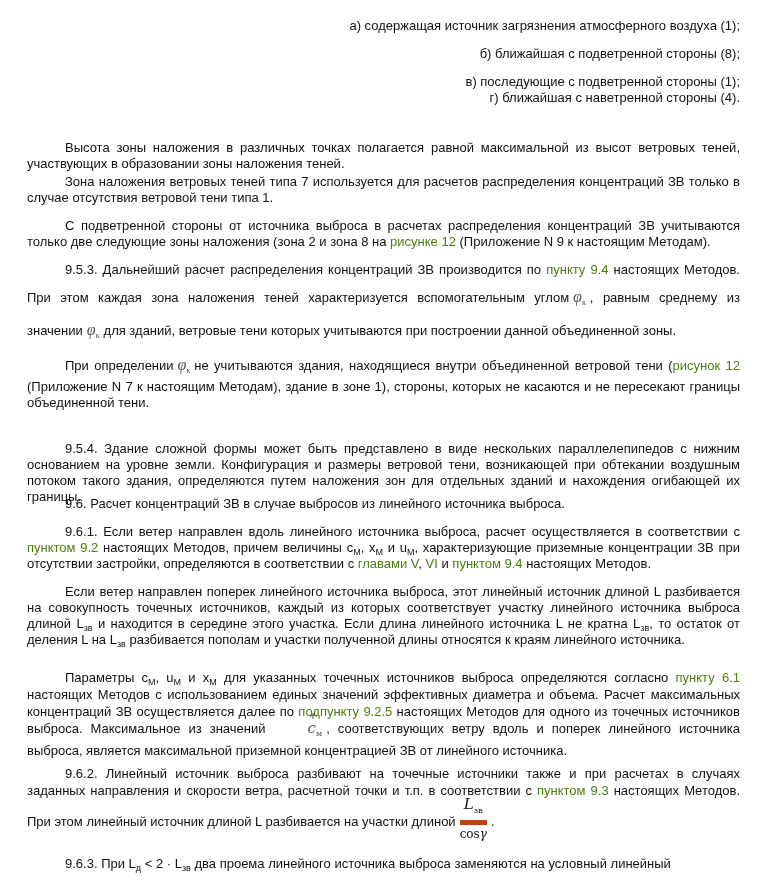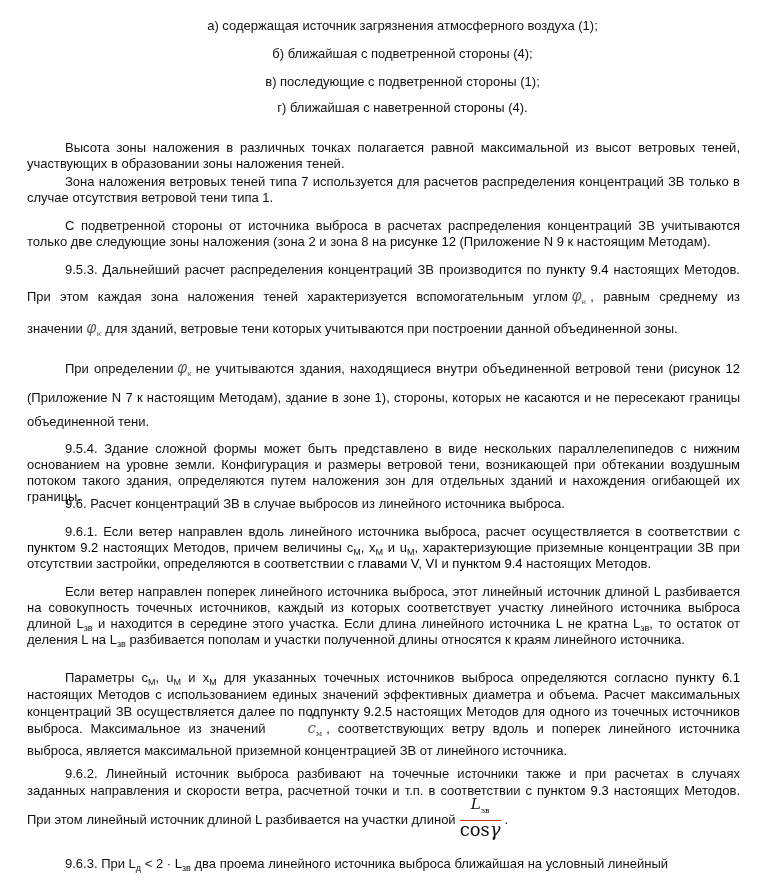--- a/index.html
+++ b/index.html
@@ -25,32 +25,32 @@
   .p {
     position: absolute;
     left: 0;
     width: 713px;
     line-height: 16px;
     text-align: justify;
     text-indent: 38px;
     margin: 0;
   }
   .p.tall { line-height: 27px; }
-  .p.li { text-indent: 38px; text-align: center; }
+  .p.li { text-indent: 38px; text-align: right; }
   a.link {
-    color: #000000;
+    color: #4d7c0f;
     text-decoration: none;
   }
   sub.s {
     font-size: 9px;
     vertical-align: -3px;
     line-height: 0;
   }
   .phi {
-    font-family: Liberation Mono, monospace;
+    font-family: Liberation Serif, serif;
     font-style: italic;
     color: #555;
     font-size: 16px;
     margin: 0 4px;
   }
   .phi sub {
     font-size: 8px;
     font-style: normal;
     vertical-align: -3px;
   }
@@ -79,58 +79,58 @@
     text-indent: 0;
     margin: 0 4px;
     position: relative;
     top: -4px;
   }
   .frac .num {
     display: block;
     font-style: italic;
     font-size: 15px;
     line-height: 18px;
-    border-bottom: 1px solid #c2410c;
+    border-bottom: 5px solid #c2410c;
     padding: 0 3px;
   }
   .frac .num sub { font-size: 8px; font-style: normal; }
   .frac .den {
     display: block;
-    font-size: 18px;
+    font-size: 12px;
     line-height: 18px;
   }
   .frac .den i { font-family: "DejaVu Serif", serif; }
 </style>
 </head>
 <body>
 
 <div class="doc">
 
   <p class="p li" style="top:18px">а) содержащая источник загрязнения атмосферного воздуха (1);</p>
-  <p class="p li" style="top:46px">б) ближайшая с подветренной стороны (4);</p>
+  <p class="p li" style="top:46px">б) ближайшая с подветренной стороны (8);</p>
   <p class="p li" style="top:74px">в) последующие с подветренной стороны (1);</p>
-  <p class="p li" style="top:100px">г) ближайшая с наветренной стороны (4).</p>
+  <p class="p li" style="top:90px">г) ближайшая с наветренной стороны (4).</p>
 
   <p class="p" style="top:140px">Высота зоны наложения в различных точках полагается равной максимальной из высот ветровых теней, участвующих в образовании зоны наложения теней.</p>
 
   <p class="p" style="top:174px">Зона наложения ветровых теней типа 7 используется для расчетов распределения концентраций ЗВ только в случае отсутствия ветровой тени типа 1.</p>
 
   <p class="p" style="top:218px"><span>С подветренной стороны от источника выброса в расчетах распределения концентраций ЗВ учитываются только две следующие зоны наложения (зона 2 и зона 8 на </span><a class="link">рисунке 12</a><span> (Приложение N 9 к настоящим Методам).</span></p>
 
   <p class="p tall" style="top:256px"><span>9.5.3. Дальнейший расчет распределения концентраций ЗВ производится по </span><a class="link">пункту 9.4</a><span> настоящих Методов. При этом каждая зона наложения теней характеризуется вспомогательным углом</span><span class="phi"><span>φ</span><sub>к</sub></span><span>, равным среднему из значении</span><span class="phi"><span>φ</span><sub>к</sub></span><span>для зданий, ветровые тени которых учитываются при построении данной объединенной зоны.</span></p>
 
-  <p class="p" style="top:357px; line-height:24px"><span>При определении</span><span class="phi"><span>φ</span><sub>к</sub></span><span>не учитываются здания, находящиеся внутри объединенной ветровой тени (</span><a class="link">рисунок 12</a><span> (Приложение N 7 к настоящим Методам), здание в зоне 1), стороны, которых не касаются и не пересекают границы объединенной тени.</span></p>
+  <p class="p" style="top:357px; line-height:16px"><span>При определении</span><span class="phi"><span>φ</span><sub>к</sub></span><span>не учитываются здания, находящиеся внутри объединенной ветровой тени (</span><a class="link">рисунок 12</a><span> (Приложение N 7 к настоящим Методам), здание в зоне 1), стороны, которых не касаются и не пересекают границы объединенной тени.</span></p>
 
   <p class="p" style="top:441px">9.5.4. Здание сложной формы может быть представлено в виде нескольких параллелепипедов с нижним основанием на уровне земли. Конфигурация и размеры ветровой тени, возникающей при обтекании воздушным потоком такого здания, определяются путем наложения зон для отдельных зданий и нахождения огибающей их границы.</p>
 
   <p class="p" style="top:496px">9.6. Расчет концентраций ЗВ в случае выбросов из линейного источника выброса.</p>
 
   <p class="p" style="top:524px"><span>9.6.1. Если ветер направлен вдоль линейного источника выброса, расчет осуществляется в соответствии с </span><a class="link">пунктом 9.2</a><span> настоящих Методов, причем величины c</span><sub class="s">М</sub><span>, x</span><sub class="s">М</sub><span> и u</span><sub class="s">М</sub><span>, характеризующие приземные концентрации ЗВ при отсутствии застройки, определяются в соответствии с </span><a class="link">главами V</a><span>, </span><a class="link">VI</a><span> и </span><a class="link">пунктом 9.4</a><span> настоящих Методов.</span></p>
 
   <p class="p" style="top:584px"><span>Если ветер направлен поперек линейного источника выброса, этот линейный источник длиной L разбивается на совокупность точечных источников, каждый из которых соответствует участку линейного источника выброса длиной L</span><sub class="s">зв</sub><span> и находится в середине этого участка. Если длина линейного источника L не кратна L</span><sub class="s">зв</sub><span>, то остаток от деления L на L</span><sub class="s">зв</sub><span> разбивается пополам и участки полученной длины относятся к краям линейного источника.</span></p>
 
   <p class="p" style="top:669px; line-height:17px"><span>Параметры c</span><sub class="s">М</sub><span>, u</span><sub class="s">М</sub><span> и x</span><sub class="s">М</sub><span> для указанных точечных источников выброса определяются согласно </span><a class="link">пункту 6.1</a><span> настоящих Методов с использованием единых значений эффективных диаметра и объема. Расчет максимальных концентраций ЗВ осуществляется далее по </span><a class="link">подпункту 9.2.5</a><span> настоящих Методов для одного из точечных источников выброса. Максимальное из значений</span><span class="chat"><span class="hat">^</span><span>c</span><sub>м</sub></span><span>, соответствующих ветру вдоль и поперек линейного источника выброса, является максимальной приземной концентрацией ЗВ от линейного источника.</span></p>
 
   <p class="p" style="top:765px; line-height:17px"><span>9.6.2. Линейный источник выброса разбивают на точечные источники также и при расчетах в случаях заданных направления и скорости ветра, расчетной точки и т.п. в соответствии с </span><a class="link">пунктом 9.3</a><span> настоящих Методов. При этом линейный источник длиной L разбивается на участки длиной</span><span class="frac"><span class="num"><span>L</span><sub>зв</sub></span><span class="den"><span>cos</span><i>γ</i></span></span><span>.</span></p>
 
-  <p class="p" style="top:856px"><span>9.6.3. При L</span><sub class="s">д</sub><span> &lt; 2 · L</span><sub class="s">зв</sub><span> два проема линейного источника выброса ближайшая на условный линейный</span></p>
+  <p class="p" style="top:856px"><span>9.6.3. При L</span><sub class="s">д</sub><span> &lt; 2 · L</span><sub class="s">зв</sub><span> два проема линейного источника выброса заменяются на условный линейный</span></p>
 
 </div>
 
 </body></html>

